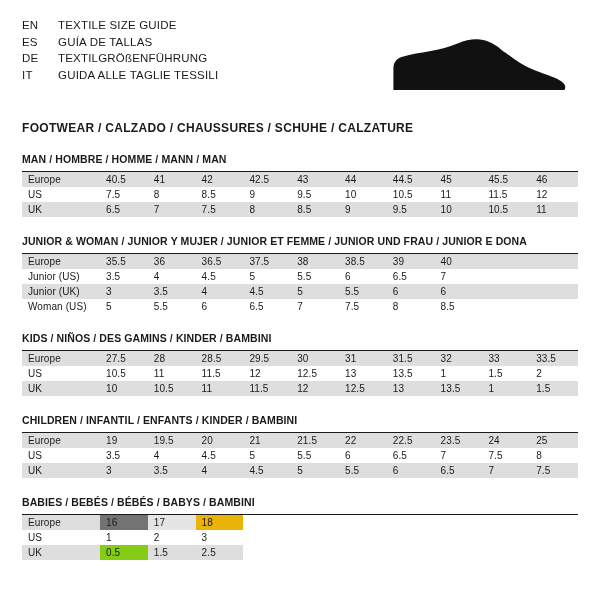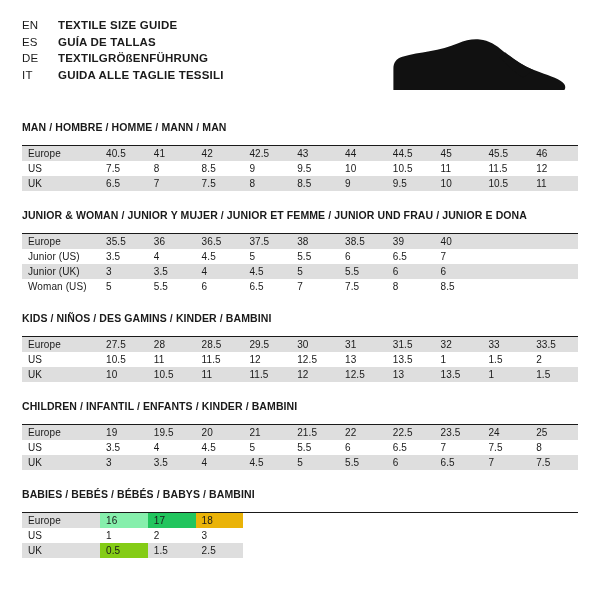--- a/index.html
+++ b/index.html
@@ -36,21 +36,21 @@
     padding: 0 0 2.5px 0;
     vertical-align: top;
     line-height: 14px;
     letter-spacing: 0.2px;
   }
   .lang-code {
     width: 36px;
     font-weight: normal;
   }
   .lang-title {
-    font-weight: bold;
+    font-weight: normal;
     letter-spacing: 0.3px;
   }
   .shoe-art {
     width: 180px;
     margin-top: 18px;
     margin-right: 10px;
   }
   .section-title {
     font-weight: bold;
     font-size: 12px;
@@ -59,21 +59,21 @@
   }
 
   
   .group {
     margin-top: 18px;
   }
   .group-label {
     font-size: 10.5px;
     font-weight: bold;
     letter-spacing: 0.1px;
-    padding-bottom: 12px;
+    padding-bottom: 6px;
     border-bottom: 1px solid #1a1a1a;
     margin-bottom: 0;
   }
   table.sizes {
     border-collapse: collapse;
     width: 100%;
     font-size: 10px;
     table-layout: fixed;
   }
   table.sizes td {
@@ -122,20 +122,21 @@
     <div class="shoe-art">
       <svg viewBox="0 0 200 70" width="180" height="63" aria-hidden="true">
         <path d="M6,60 L6,36 C6,30 9,25 16,23 C26,20 36,19 46,17 C58,15 68,12 78,8
                  C86,5 94,3 102,4 C112,5 120,10 128,17 C138,25 148,32 160,37
                  C172,42 184,45 192,50 C197,53 198,57 196,60 Z" fill="#111111"></path>
         <path d="M130,18 C140,26 150,33 162,38 L150,46 C140,40 132,32 124,24 Z" fill="#111111"></path>
       </svg>
     </div>
   </div>
 
+  <div class="section-title">FOOTWEAR / CALZADO / CHAUSSURES / SCHUHE / CALZATURE</div>
 
   <div class="group">
     <div class="group-label">MAN / HOMBRE / HOMME / MANN / MAN</div>
     <table class="sizes">
       <tbody>
         <tr class="shaded">
           <td class="rowlabel">Europe</td>
           <td>40.5</td>
           <td>41</td>
           <td>42</td>
@@ -330,22 +331,22 @@
       </tbody>
     </table>
   </div>
 
   <div class="group babies">
     <div class="group-label">BABIES / BEBÉS / BÉBÉS / BABYS / BAMBINI</div>
     <table class="sizes">
       <tbody>
         <tr>
           <td class="rowlabel shadedcell" style="background:#dedede">Europe</td>
-          <td style="background:#86efac">16</td>
-          <td style="background:#22c55e">17</td>
+          <td style="background:#737373">16</td>
+          <td style="background:#e5e5e5">17</td>
           <td style="background:#eab308">18</td>
           <td></td>
           <td></td>
           <td></td>
           <td></td>
           <td></td>
           <td></td>
           <td></td>
         </tr>
         <tr>

